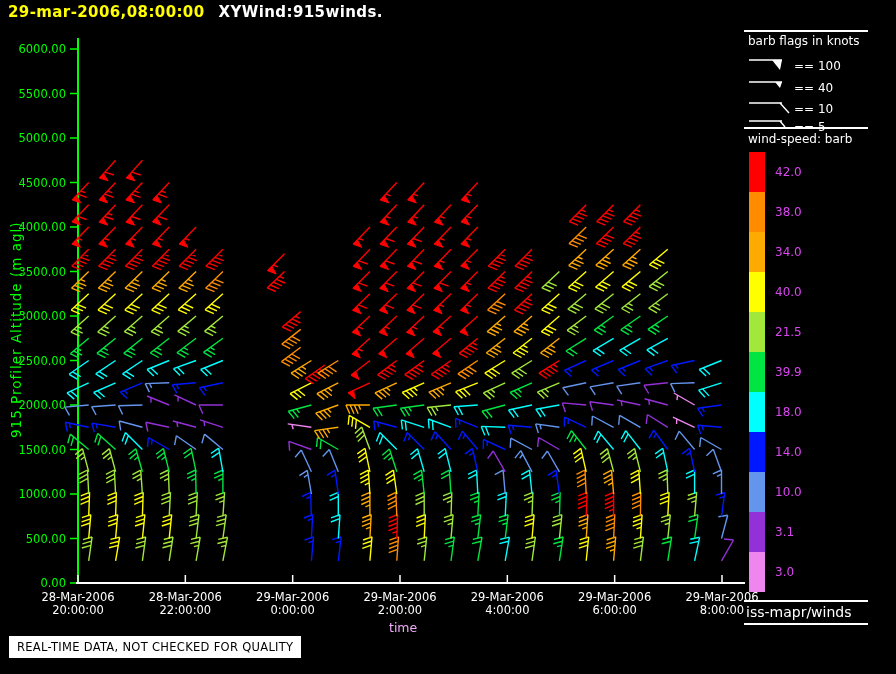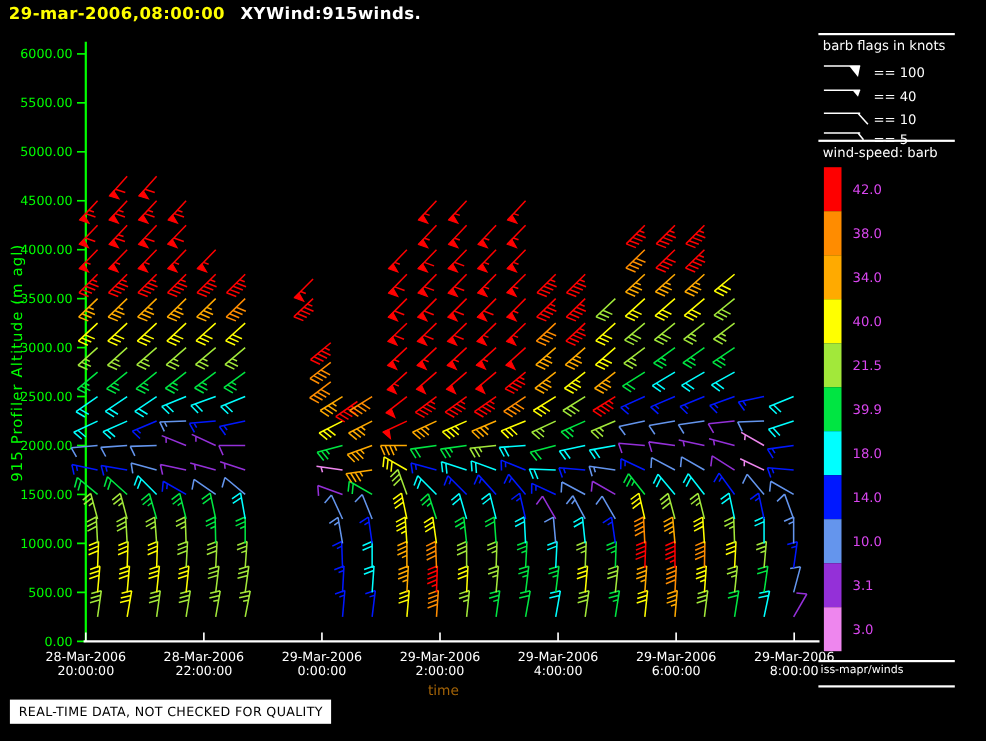--- a/index.html
+++ b/index.html
@@ -5,38 +5,38 @@
   html,body{margin:0;padding:0;background:#000;}
   body{width:896px;height:674px;position:relative;overflow:hidden;
        font-family:"DejaVu Sans",sans-serif;}
   .title-bar{position:absolute;left:8px;top:3px;font-size:15px;font-weight:bold;
              letter-spacing:.4px;white-space:nowrap;}
   .title-ts{color:#ffff00;}
   .title-pn{color:#ffffff;margin-left:14px;}
   .y-axis-title{position:absolute;left:8px;top:438px;color:#00ff00;font-size:13.5px;
                 letter-spacing:1px;white-space:nowrap;transform-origin:0 0;
                 transform:rotate(-90deg);}
-  .x-axis-title{position:absolute;left:389px;top:620px;color:#a16207;font-size:12.5px;}
+  .x-axis-title{position:absolute;left:389px;top:620px;color:#f0abfc;font-size:12.5px;}
   #plot-svg{position:absolute;left:0;top:0;}
   #plot-svg text{font-family:"DejaVu Sans",sans-serif;}
   #plot-svg .tickY{font-size:11.5px;fill:#00ff00;}
   #plot-svg .tickX{font-size:11.5px;fill:#ffffff;}
   .legend{position:absolute;left:742px;top:0;width:128px;height:610px;color:#fff;
           font-size:12px;}
   .sep{position:absolute;left:2px;width:124px;height:0;border-top:2px solid #fff;}
   .lg-title{position:absolute;left:6px;top:34px;white-space:nowrap;}
   .lg-title2{position:absolute;left:6px;top:132px;white-space:nowrap;}
   .flag-row{position:absolute;left:4px;height:20px;display:flex;align-items:flex-end;}
   .flag-row svg{display:block;}
   .flag-row span{margin-left:2px;}
   #speed-scale .scale-row{position:absolute;left:7px;width:118px;height:40px;}
   #speed-scale .sw{position:absolute;left:0;top:0;width:16px;height:40px;}
   #speed-scale .sv{position:absolute;left:26px;top:0;line-height:40px;font-size:12px;
                    color:#d946ef;}
-  .lg-footer{position:absolute;left:4px;top:604px;font-size:10px;white-space:nowrap;}
+  .lg-footer{position:absolute;left:4px;top:604px;font-size:14px;white-space:nowrap;}
   .quality-banner{position:absolute;left:9px;top:636px;background:#ffffff;color:#000;
                   font-size:11.5px;letter-spacing:.3px;padding:4px 8px;white-space:nowrap;}
 </style>
 </head>
 <body>
 
 <div class="screen">
 
   <div class="title-bar">
     <span class="title-ts">29-mar-2006,08:00:00</span><span class="title-pn">XYWind:915winds.</span>

